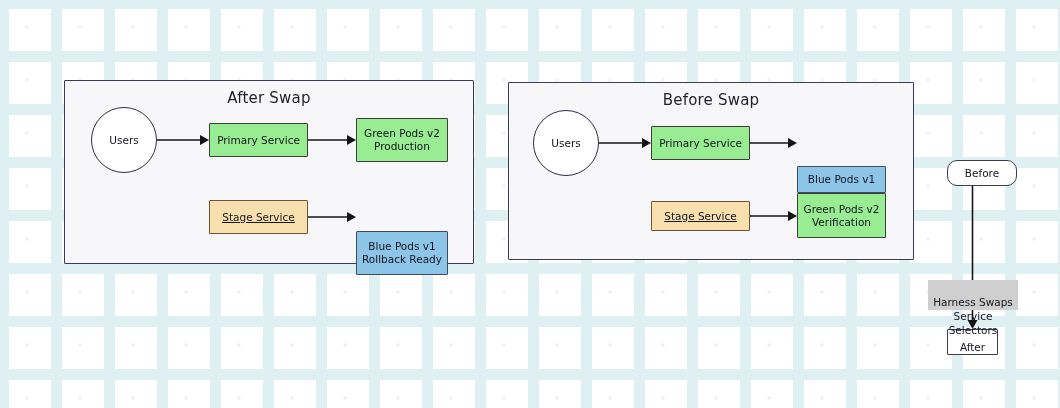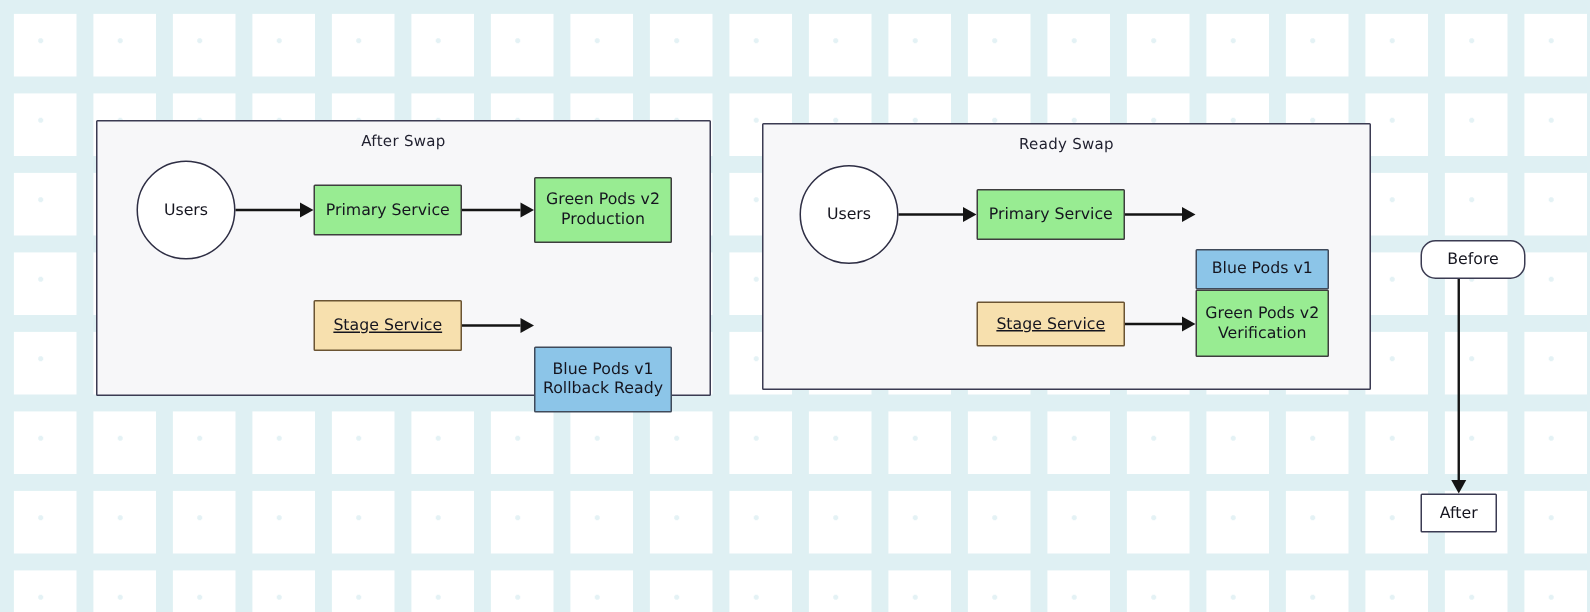--- a/index.html
+++ b/index.html
@@ -53,21 +53,21 @@
     border: 1.6px solid #3b3b52;
     border-radius: 1px;
     box-shadow: 0 0 0 0 rgba(0,0,0,0);
   }
   .cluster-label {
     position: absolute;
     top: 8px;
     left: 0;
     right: 0;
     text-align: center;
-    font-size: 10px;
+    font-size: 15px;
     color: #1f1f2e;
     letter-spacing: 0.2px;
     white-space: nowrap;
   }
 
   .node {
     position: absolute;
     box-sizing: border-box;
     display: flex;
     align-items: center;
@@ -171,21 +171,21 @@
     <line x1="308" y1="140" x2="347" y2="140"></line>
     <polygon class="arrowhead" points="347,135 356,140 347,145"></polygon>
   </svg>
 
   <svg class="edge" style="left:0px; top:0px; width:1060px; height:408px;">
     <line x1="308" y1="217" x2="347" y2="217"></line>
     <polygon class="arrowhead" points="347,212 356,217 347,222"></polygon>
   </svg>
 
   <div class="cluster" style="left:508px; top:82px; width:406px; height:178px;">
-    <div class="cluster-label">Ready Swap</div>
+    <div class="cluster-label">Before Swap</div>
   </div>
 
   <div class="node circle" style="left:533px; top:110px; width:66px; height:66px;">
     <span>Users</span>
   </div>
 
   <div class="node green" style="left:651px; top:126px; width:99px; height:34px;">
     <span>Primary Service</span>
   </div>
 
@@ -214,23 +214,27 @@
 
   <svg class="edge" style="left:0px; top:0px; width:1060px; height:408px;">
     <line x1="750" y1="216" x2="788" y2="216"></line>
     <polygon class="arrowhead" points="788,211 797,216 788,221"></polygon>
   </svg>
 
   <div class="node plain" style="left:947px; top:160px; width:70px; height:26px;border-radius:10px;">
     <span>Before</span>
   </div>
 
-  <div class="node plain" style="left:947px; top:329px; width:51px; height:26px;">
+  <div class="node plain" style="left:947px; top:329px; width:51px; height:26px;align-items:flex-end;">
     <span>After</span>
   </div>
 
   <svg class="edge" style="left:0px; top:0px; width:1060px; height:408px;">
     <line x1="972.5" y1="186" x2="972.5" y2="320"></line>
     <polygon class="arrowhead" points="967.5,320 977.5,320 972.5,329"></polygon>
   </svg>
 
+  <div class="edge-label" style="left:928px; top:280px; width:90px; height:30px;">
+    <span>Harness Swaps
+Service Selectors</span>
+  </div>
 
 </div>
 
 </body></html>

